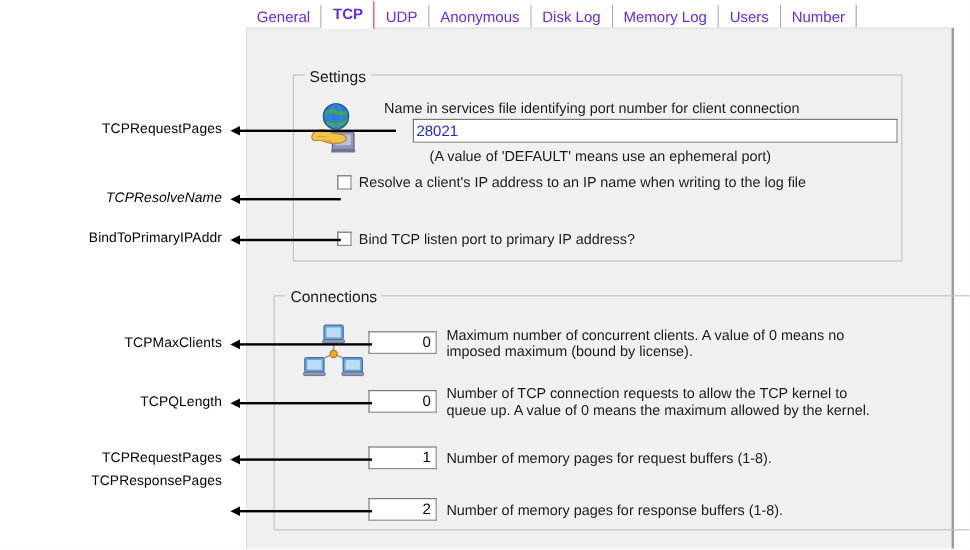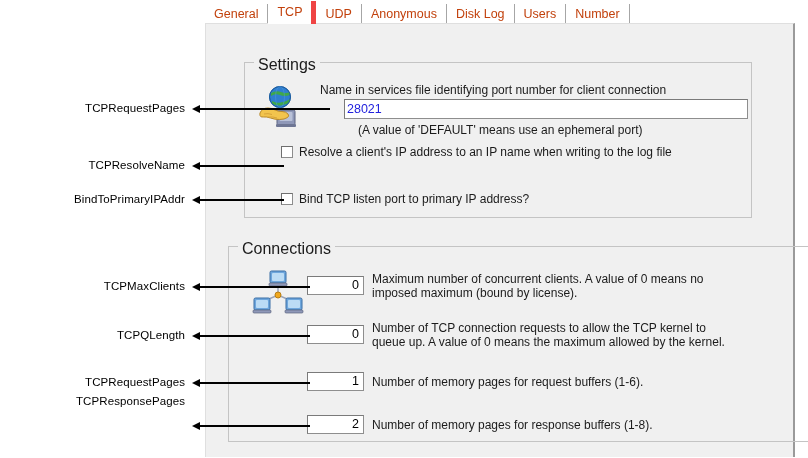--- a/index.html
+++ b/index.html
@@ -61,32 +61,32 @@
     background: #ffffff;
     display: flex;
     align-items: flex-end;
   }
   .tab {
     position: relative;
     height: 20px;
     line-height: 20px;
     padding: 0 9px;
     font-size: 12.5px;
-    color: #c2410c;
+    color: #6d28d9;
     background: #ffffff;
     white-space: nowrap;
     border-right: 1px solid #a6a6a6;
   }
   .tab:last-child { }
   .tab.active {
     height: 23px;
     line-height: 22px;
     background: #ffffff;
-    border-right: 5px solid #ef4444;
-    font-weight: normal;
+    border-right: 1px solid #ef4444;
+    font-weight: bold;
     z-index: 3;
   }
 
   
   .panel {
     position: absolute;
     left: 205px;
     top: 23px;
     width: 590px;
     height: 434px;
@@ -103,21 +103,21 @@
     border: 1px solid #c4c4c4;
     box-sizing: border-box;
     background: transparent;
   }
   .groupbox-title {
     position: absolute;
     top: -7px;
     left: 9px;
     background: #f0f0f0;
     padding: 0 4px;
-    font-size: 16px;
+    font-size: 13px;
     color: #1b1b1b;
     white-space: nowrap;
   }
 
   
   .desc {
     position: absolute;
     font-size: 12px;
     color: #1b1b1b;
     line-height: 14px;
@@ -178,20 +178,21 @@
 </style>
 </head>
 <body>
 
 <div class="tabstrip">
   <div class="tab">General</div>
   <div class="tab active">TCP</div>
   <div class="tab">UDP</div>
   <div class="tab">Anonymous</div>
   <div class="tab">Disk Log</div>
+  <div class="tab">Memory Log</div>
   <div class="tab">Users</div>
   <div class="tab">Number</div>
 </div>
 
 <div class="panel"></div>
 
 <div class="groupbox" style="left:244px; top:62px; width:508px; height:156px;">
   <span class="groupbox-title">Settings</span>
 </div>
 
@@ -262,34 +263,34 @@
 
 <div class="numinput" style="left:307px; top:276px; width:57px; height:19px;">0</div>
 <div class="desc" style="left:372px; top:272px; width:375px;">Maximum number of concurrent clients.  A value of 0 means no
 imposed maximum (bound by license).</div>
 
 <div class="numinput" style="left:307px; top:325px; width:57px; height:19px;">0</div>
 <div class="desc" style="left:372px; top:321px; width:385px;">Number of TCP connection requests to allow the TCP kernel to
 queue up.  A value of 0 means the maximum allowed by the kernel.</div>
 
 <div class="numinput" style="left:307px; top:372px; width:57px; height:19px;">1</div>
-<div class="desc" style="left:372px; top:375px; width:375px;">Number of memory pages for request buffers (1-6).</div>
+<div class="desc" style="left:372px; top:375px; width:375px;">Number of memory pages for request buffers (1-8).</div>
 
 <div class="numinput" style="left:307px; top:415px; width:57px; height:19px;">2</div>
 <div class="desc" style="left:372px; top:418px; width:375px;">Number of memory pages for response buffers (1-8).</div>
 
 <div class="annot" style="left:40px; top:101px; width:145px;">
   <span class="annot-label">TCPRequestPages</span>
 </div>
 <div class="arrow-wrap" style="left:192px; top:104px; width:138px;">
   <span class="arrow-head"></span>
     <span class="arrow-line"></span>
 </div>
 
-<div class="annot" style="left:40px; top:158px; width:145px;">
+<div class="annot" style="left:40px; top:158px; width:145px;font-style:italic;">
   <span class="annot-label">TCPResolveName</span>
 </div>
 <div class="arrow-wrap" style="left:192px; top:161px; width:92px;">
   <span class="arrow-head"></span>
     <span class="arrow-line"></span>
 </div>
 
 <div class="annot" style="left:22px; top:192px; width:163px;">
   <span class="annot-label">BindToPrimaryIPAddr</span>
 </div>

